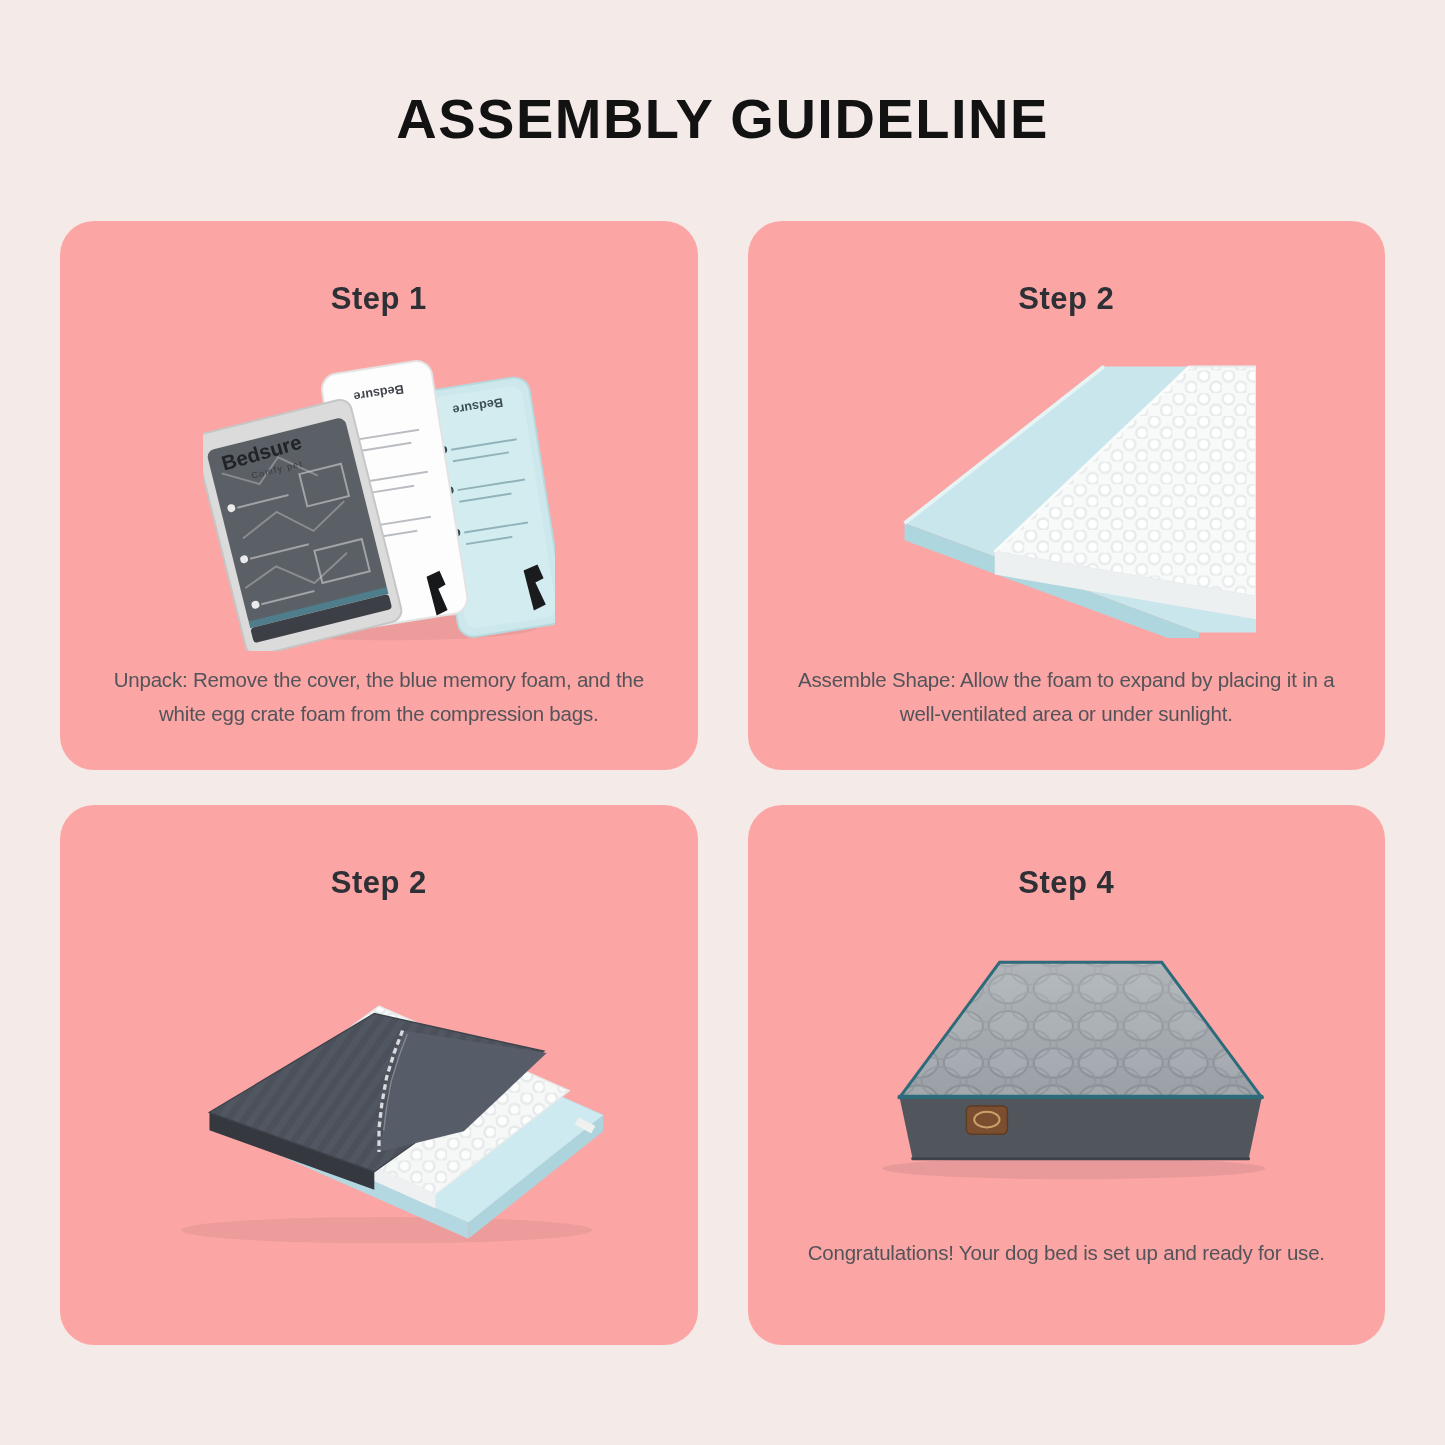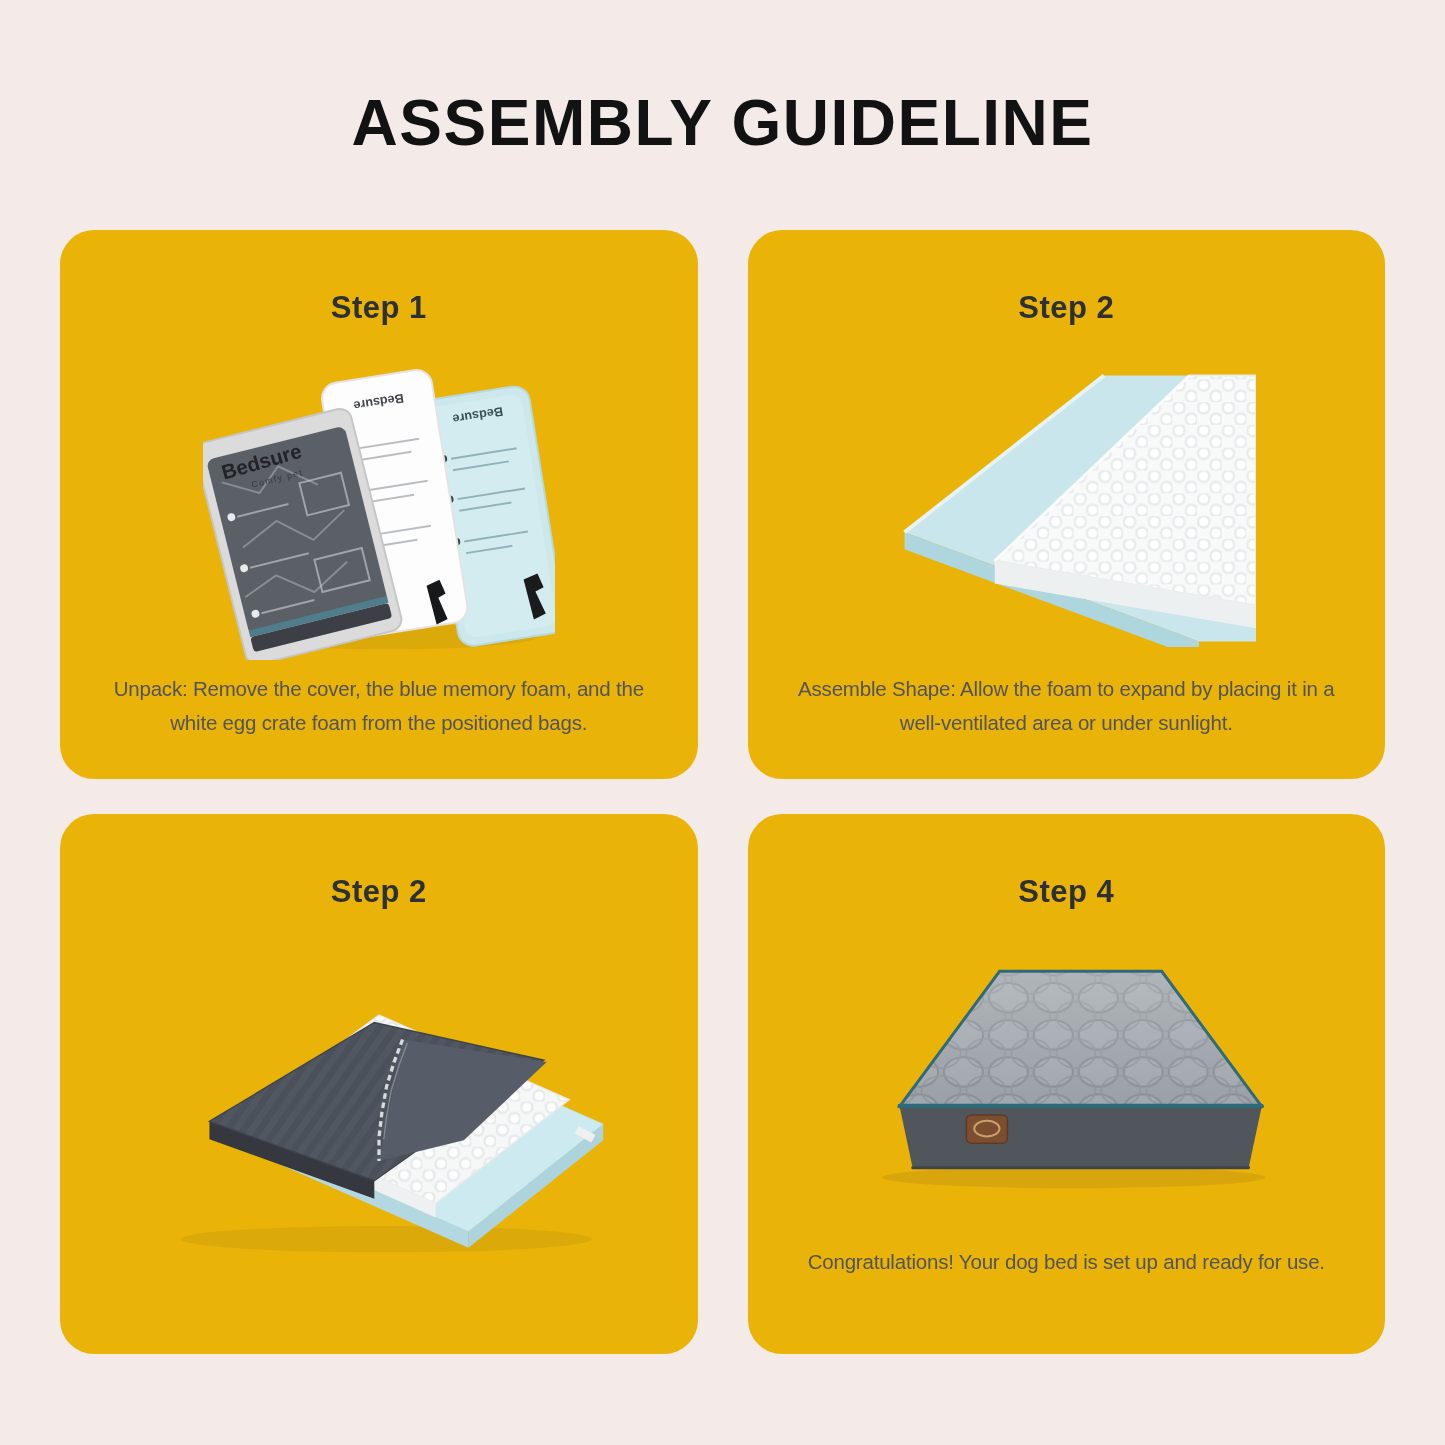--- a/index.html
+++ b/index.html
@@ -6,32 +6,32 @@
   body {
     width: 1445px; height: 1445px;
     background: #f4eae8;
     font-family: "Liberation Sans", sans-serif;
     overflow: hidden;
   }
   .canvas { width: 1445px; height: 1445px; position: relative; }
   .page-title {
     margin: 0; padding-top: 86px;
     text-align: center;
-    font-size: 64px; font-weight: 700; letter-spacing: 1.5px;
+    font-size: 56px; font-weight: 700; letter-spacing: 1.5px;
     color: #121212;
   }
   .steps-grid {
     display: grid;
     grid-template-columns: 1fr 1fr;
     grid-template-rows: 549px 540px;
     column-gap: 50px; row-gap: 35px;
     margin: 70px 60px 0 60px;
   }
   .card {
-    background: #eab308;
+    background: #fca5a5;
     border-radius: 34px;
     box-sizing: border-box;
     padding: 50px 16px 40px 16px;
     display: flex; flex-direction: column; align-items: center;
   }
   .step-title {
     margin: 10px 0 0 0;
     font-size: 31px; font-weight: 700; letter-spacing: 0.5px;
     color: #2d3035;
   }
@@ -117,21 +117,21 @@
             <circle cx="36" cy="221" r="4" fill="#e9eaeb"></circle>
             <circle cx="36" cy="269" r="4" fill="#e9eaeb"></circle>
             <rect x="25" y="284" width="146" height="7" fill="#4f7d8c"></rect>
             <rect x="25" y="291" width="146" height="16" rx="4" fill="#3c3f45"></rect>
             <text x="38" y="128" font-size="21" font-weight="bold" fill="#212327" transform="rotate(-2 38 128)">Bedsure</text>
             <text x="64" y="143" font-size="9" letter-spacing="1.5" fill="#35383d">Comfy pet</text>
           </g>
         </svg>
       </div>
       <p class="caption">Unpack: Remove the cover, the blue memory foam, and the
-white egg crate foam from the positioned bags.</p>
+white egg crate foam from the compression bags.</p>
     </div>
 
     <div class="card">
       <h2 class="step-title">Step 2</h2>
       <div class="figure">
         <svg width="380" height="296" viewBox="0 0 400 300">
           <defs>
             <pattern id="pat-egg2" width="26" height="24" patternUnits="userSpaceOnUse">
               <rect width="26" height="24" fill="#f8fafa"></rect>
               <circle cx="7" cy="6" r="6" fill="#ffffff" stroke="#e7ebeb" stroke-width="2.5"></circle>

